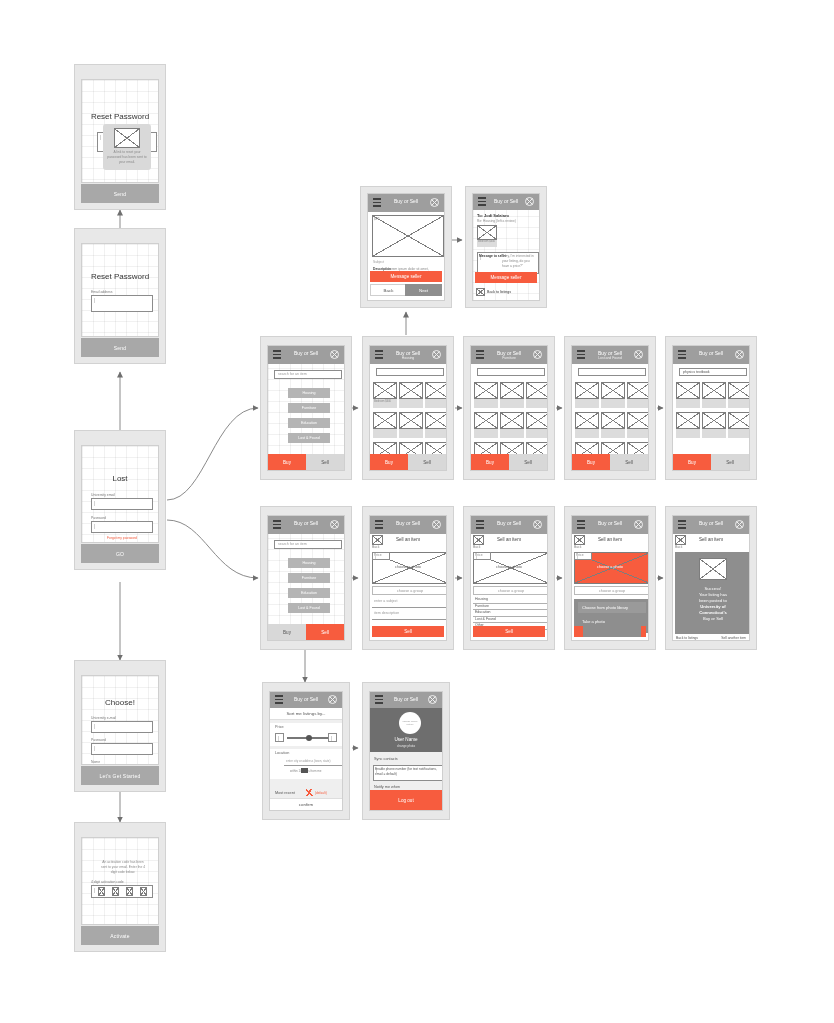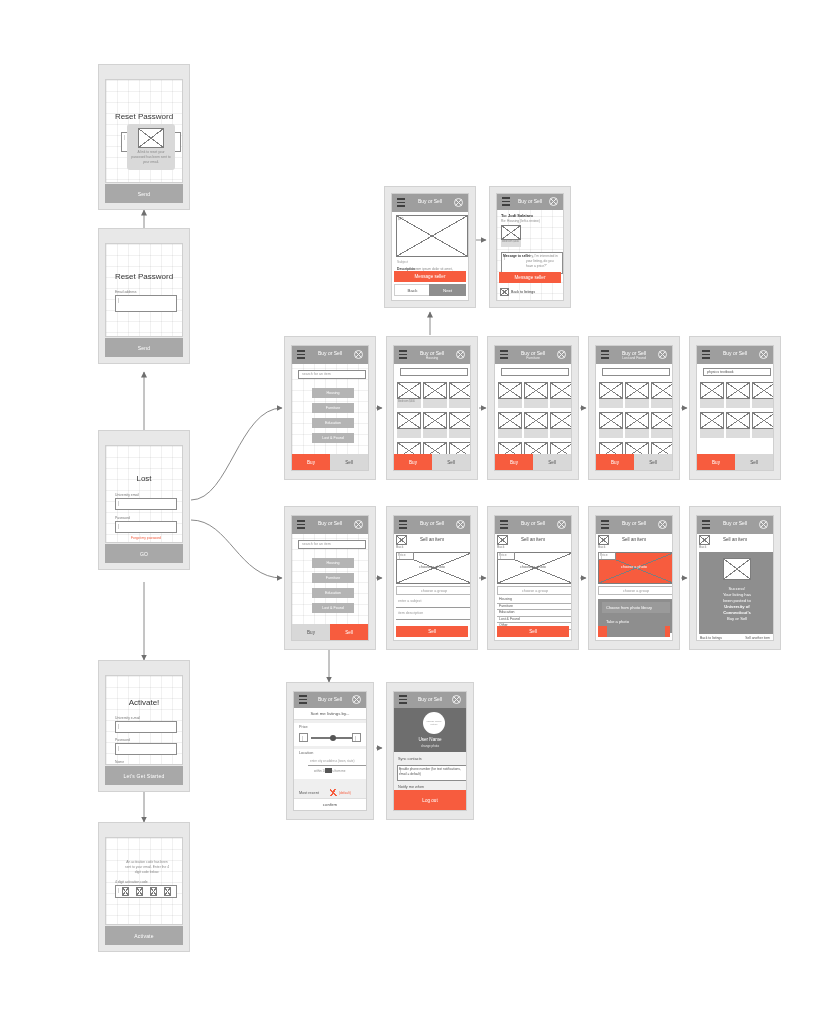--- a/index.html
+++ b/index.html
@@ -3,21 +3,21 @@
 <meta charset="utf-8">
 <style>
   * { box-sizing: border-box; margin: 0; padding: 0; }
   body {
     width: 834px; height: 1023px;
     background: #ffffff;
     font-family: "Liberation Sans", sans-serif;
     position: relative;
     overflow: hidden;
   }
-  #canvas { position: absolute; inset: 0; margin-left: 24px; }
+  #canvas { position: absolute; inset: 0; }
 
   
   .phone {
     position: absolute;
     background: #e8e8e8;
     border: 1px solid #d2d2d2;
   }
   .screen {
     position: absolute;
     left: 6px; right: 6px; top: 14px; bottom: 26px;
@@ -178,21 +178,21 @@
       <div class="fld-box" style="left:9px; top:75px; width:62px; height:12px;"></div>
       <div class="tiny-red" style="left:9px; top:90px; width:62px; text-align:center;">Forgot my password</div>
 
     </div>
     <div class="btm-bar">GO</div>
   </div>
 
   <div class="phone" style="left:74px; top:660px; width:92px; height:132px;">
     <div class="screen">
       <div class="grid-bg"></div>
-      <div class="scr-title" style="top:22px;">Activate!</div>
+      <div class="scr-title" style="top:22px;">Choose!</div>
       <div class="fld-label" style="left:9px; top:40px;">University e-mail</div>
       <div class="fld-box" style="left:9px; top:45px; width:62px; height:12px;"></div>
       <div class="fld-label" style="left:9px; top:62px;">Password</div>
       <div class="fld-box" style="left:9px; top:67px; width:62px; height:12px;"></div>
       <div class="fld-label" style="left:9px; top:84px;">Name</div>
 
     </div>
     <div class="btm-bar">Let's Get Started</div>
   </div>
 

